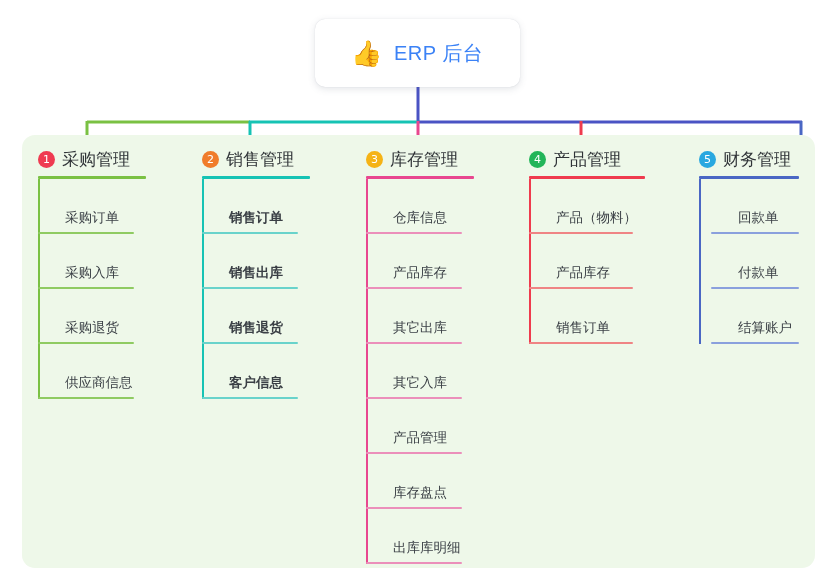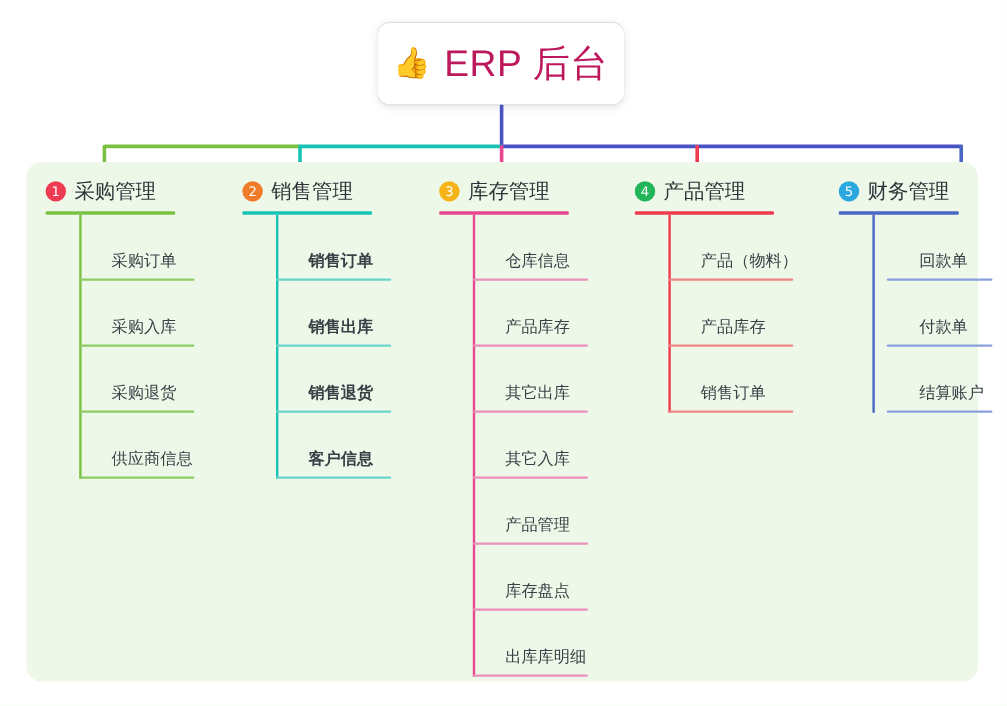--- a/index.html
+++ b/index.html
@@ -19,21 +19,21 @@
     width:205px;height:68px;
     background:#ffffff;
     border-radius:10px;
     box-shadow:0 2px 7px rgba(90,100,120,.17), 0 0 1px rgba(90,100,120,.25);
     display:flex;align-items:center;justify-content:center;
     gap:11px;
     box-sizing:border-box;
   }
   .root-emoji{font-size:25px;line-height:1;}
   .root-title{
-    font-size:31px;color:#be185d;letter-spacing:.5px;white-space:nowrap;
+    font-size:20px;color:#3b82f6;letter-spacing:.5px;white-space:nowrap;
   }
 
   
   #wires{position:absolute;left:0;top:0;width:839px;height:588px;pointer-events:none;}
 
   
   .panel{
     position:absolute;
     left:22px;top:135px;
     width:793px;height:433px;
@@ -49,21 +49,21 @@
   }
   .badge{
     width:17px;height:17px;border-radius:50%;
     color:#fff;font-size:11px;line-height:17px;text-align:center;
     font-family:"DejaVu Sans",sans-serif;
     flex:0 0 auto;
   }
   .col-title{font-size:17px;color:#2f3337;}
   .head-rule{height:3px;border-radius:1px;margin-top:4px;}
 
-  .items{position:relative;margin-top:0;margin-left:28px;}
+  .items{position:relative;margin-top:0;}
   .spine{position:absolute;left:0;top:0;width:2px;}
   .item{position:relative;height:55px;}
   .item-label{
     position:absolute;left:27px;bottom:7px;
     font-size:13.5px;color:#3a3f45;white-space:nowrap;
   }
   .item-rule{
     position:absolute;left:0;bottom:0;height:2px;border-radius:1px;
   }
 </style>

